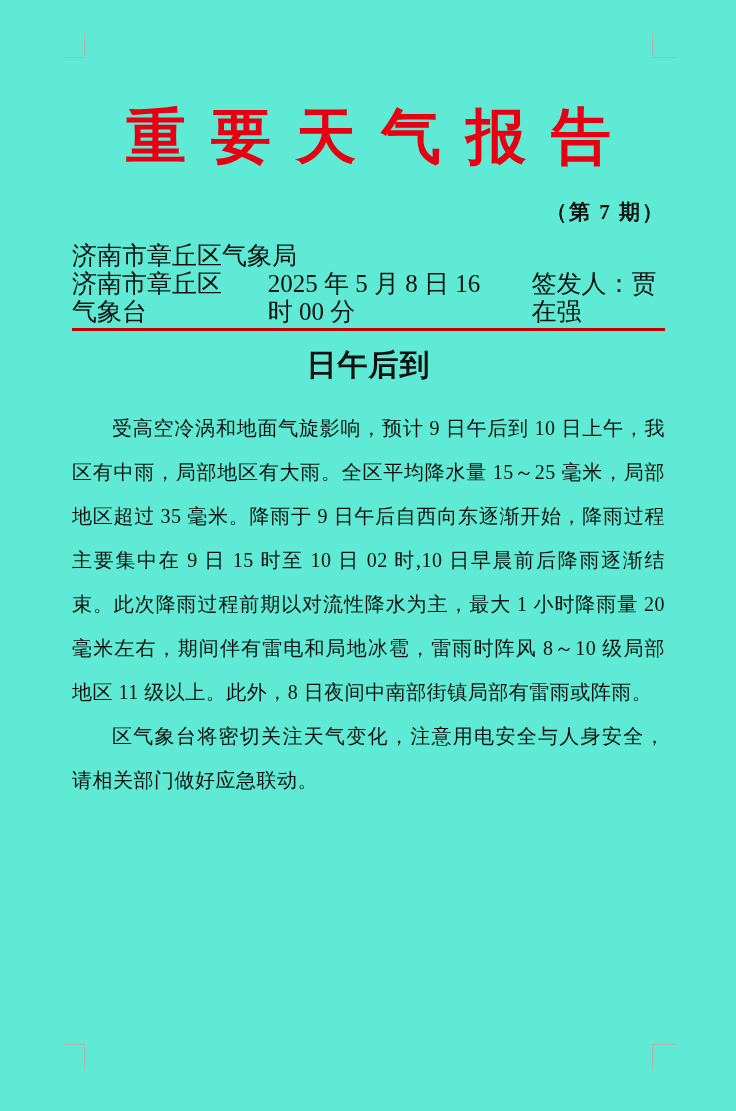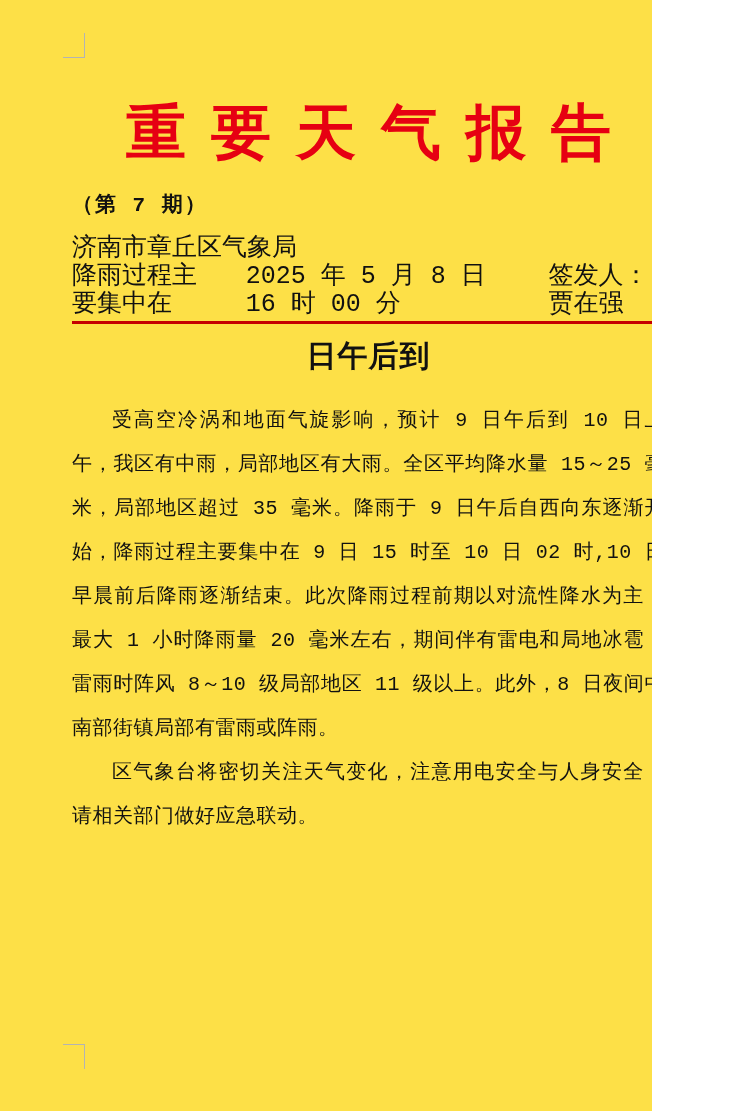--- a/index.html
+++ b/index.html
@@ -1,22 +1,22 @@
 <!DOCTYPE html>
 <html><head>
 <meta charset="utf-8">
 <style>
   html, body { margin: 0; padding: 0; background: #ffffff; }
   .page {
     position: relative;
-    width: 652px;
+    width: 736px;
     height: 1111px;
-    background: #fde047;
+    background: #5eead4;
     overflow: hidden;
-    font-family: Liberation Mono, monospace;
+    font-family: Liberation Serif, serif;
     color: #111111;
   }
   
   .crop { position: absolute; width: 21px; height: 24px; }
   .crop.tl { left: 63px;  top: 33px;   border-right: 1px solid #b3b3b3; border-bottom: 1px solid #b3b3b3; }
   .crop.tr { left: 652px; top: 33px;   width: 23px; border-left: 1px solid #b3b3b3; border-bottom: 1px solid #b3b3b3; }
   .crop.bl { left: 63px;  top: 1044px; border-right: 1px solid #b3b3b3; border-top: 1px solid #b3b3b3; }
   .crop.br { left: 652px; top: 1044px; width: 23px; border-left: 1px solid #b3b3b3; border-top: 1px solid #b3b3b3; }
 
   .content {
@@ -30,25 +30,25 @@
     font-size: 60px;
     line-height: 62px;
     font-weight: bold;
     color: #e60012;
     text-align: center;
     letter-spacing: 25px;
     text-indent: 25px;
     white-space: nowrap;
   }
   .issue {
-    margin-top: 24px;
+    margin-top: 31px;
     font-size: 21px;
     line-height: 27px;
     font-weight: bold;
-    text-align: left;
+    text-align: right;
     letter-spacing: 2px;
   }
   .org-block {
     margin-top: 16px;
     font-size: 25px;
     line-height: 28px;
   }
   .meta-line { display: flex; align-items: baseline; }
   .meta-line .datetime { margin-left: 24px; }
   .meta-line .signer   { margin-left: 30px; }
@@ -86,21 +86,21 @@
   <div class="crop bl"></div>
   <div class="crop br"></div>
 
   <div class="content">
     <h1 class="title">重要天气报告</h1>
     <div class="issue">（第 7 期）</div>
 
     <div class="org-block">
       <div class="org-line">济南市章丘区气象局</div>
       <div class="org-line meta-line">
-        <span class="observatory">降雨过程主要集中在</span>
+        <span class="observatory">济南市章丘区气象台</span>
         <span class="datetime">2025 年 5 月 8 日 16 时 00 分</span>
         <span class="signer">签发人：贾在强</span>
       </div>
     </div>
 
     <div class="red-rule"></div>
 
     <h2 class="section-heading">日午后到</h2>
 
     <p class="body-para first">受高空冷涡和地面气旋影响，预计 9 日午后到 10 日上午，我区有中雨，局部地区有大雨。全区平均降水量 15～25 毫米，局部地区超过 35 毫米。降雨于 9 日午后自西向东逐渐开始，降雨过程主要集中在 9 日 15 时至 10 日 02 时,10 日早晨前后降雨逐渐结束。此次降雨过程前期以对流性降水为主，最大 1 小时降雨量 20 毫米左右，期间伴有雷电和局地冰雹，雷雨时阵风 8～10 级局部地区 11 级以上。此外，8 日夜间中南部街镇局部有雷雨或阵雨。</p>

